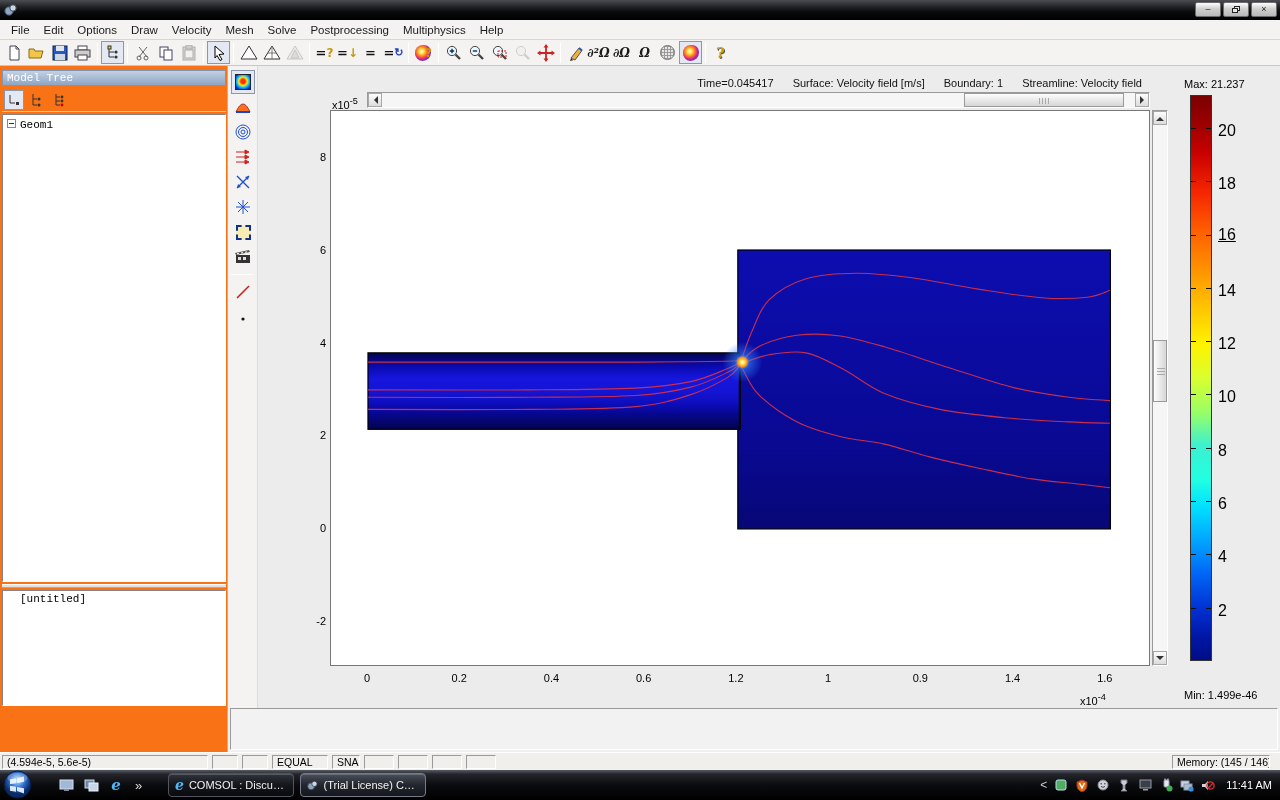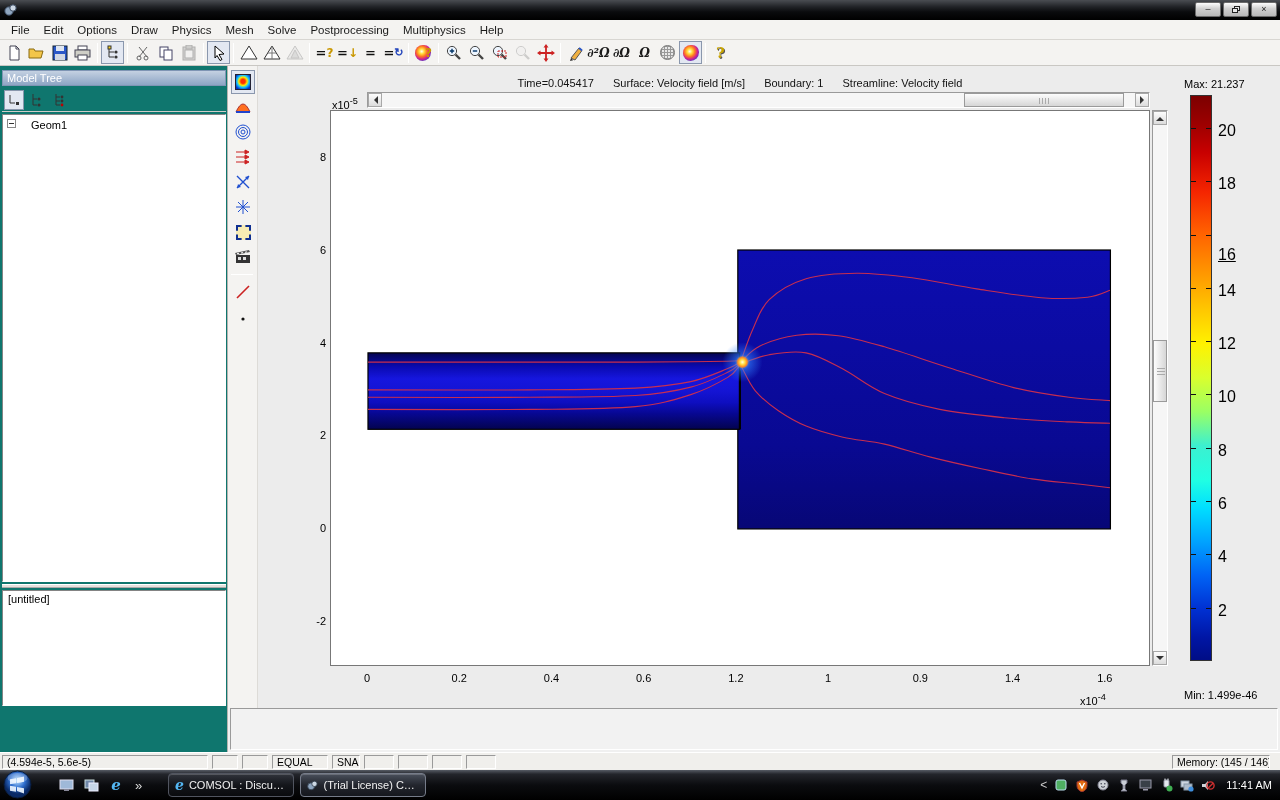--- a/index.html
+++ b/index.html
@@ -39,53 +39,53 @@
   .tgold{color:#c99700;font-weight:bold;font-size:12px;font-family:"DejaVu Sans",sans-serif;}
   .tblue{color:#2244bb;font-weight:bold;font-size:11px;}
   .rainbow{width:16px;height:16px;border-radius:50% 45% 55% 50%;
     background:radial-gradient(circle at 42% 40%,#ffffff 0%,#ffe040 18%,#ff7a20 38%,#d02090 58%,#4040d0 78%,#00a0e0 100%);}
   .meshcircle{width:15px;height:15px;border-radius:50%;border:1px solid #777;background:
     repeating-linear-gradient(0deg,#999 0 1px,transparent 1px 3px),
     repeating-linear-gradient(90deg,#999 0 1px,#e8e8e8 1px 3px);}
   .helpq{font-size:15px;font-weight:bold;color:#c9a400;text-shadow:1px 1px 0 #555;font-family:"DejaVu Serif",serif;}
 
   
-  .leftpanel{position:absolute;left:0;top:66px;width:228px;height:686px;background:#0f766e;border-right:1px solid #b5b3af;}
+  .leftpanel{position:absolute;left:0;top:66px;width:228px;height:686px;background:#f97316;border-right:1px solid #b5b3af;font-family:Liberation Mono, monospace;}
   .mt-header{position:absolute;left:2px;top:4px;width:224px;height:16px;
     background:linear-gradient(180deg,#c4d1e2,#8da5c4);color:#fff;font-size:11px;
     padding:1px 4px;border:1px solid #7f95b4;}
   .mt-tools{position:absolute;left:2px;top:22px;width:224px;height:24px;display:flex;align-items:center;gap:3px;padding-left:2px;
     border-bottom:1px solid #cfcdc9;}
   .mtbtn{width:20px;height:20px;display:flex;align-items:center;justify-content:center;border:1px solid transparent;}
   .mtbtn.pressed{border:1px solid #8a97ad;background:#e3e8f2;}
   .treebox{position:absolute;left:2px;top:48px;width:224px;height:468px;background:#fff;
     border:1px solid;border-color:#848484 #fff #fff #848484;padding:4px 2px;}
-  .tree-root{display:flex;align-items:flex-start;gap:15px;font-size:11px;}
+  .tree-root{display:flex;align-items:flex-start;gap:4px;font-size:11px;}
   .expander{width:9px;height:9px;border:1px solid #888;background:#fff;position:relative;flex:0 0 auto;margin-left:2px;}
   .expander::after{content:"";position:absolute;left:1px;top:3px;width:5px;height:1px;background:#333;}
   .tree-children{margin-left:14px;border-left:1px dotted #aaa;}
   .tree-child{font-size:11px;padding:2px 0 1px 10px;position:relative;white-space:nowrap;}
   .tree-child::before{content:"";position:absolute;left:0;top:8px;width:8px;border-top:1px dotted #aaa;}
   .splitbar{position:absolute;left:2px;top:518px;width:224px;height:4px;background:#e4e2de;border-top:1px solid #fff;border-bottom:1px solid #aaa;}
   .untitledbox{position:absolute;left:2px;top:524px;width:224px;height:116px;background:#fff;
-    border:1px solid;border-color:#848484 #fff #fff #848484;padding:2px 5px;font-size:11px;}
+    border:1px solid;border-color:#848484 #fff #fff #848484;padding:2px 17px;font-size:11px;}
 
   
   .vtoolbar{position:absolute;left:228px;top:66px;width:30px;height:642px;background:#f4f3f1;
     border-right:1px solid #dddbd7;}
   .vbtn{position:absolute;left:3px;width:24px;height:24px;display:flex;align-items:center;justify-content:center;border:1px solid transparent;}
   .vbtn.pressed{border:1px solid #8a97ad;background:#e3e8f2;}
   .vsep{position:absolute;left:3px;width:22px;height:1px;background:#bdbbb7;border-bottom:1px solid #fff;}
   .surfswatch{width:16px;height:16px;border:1px solid #223;
     background:radial-gradient(circle at 50% 45%,#ff2e00 0 20%,#ff9e00 32%,#ffe800 40%,#15c8ff 58%,#0030c8 85%);}
   .dashedrect{width:15px;height:15px;border:2px dashed #103090;background:rgba(255,214,0,.25);}
 
   
   .client{position:absolute;left:258px;top:66px;width:922px;height:642px;background:#ececec;}
-  .plot-header{position:absolute;left:72px;top:11px;width:820px;text-align:center;font-size:11px;color:#111;white-space:nowrap;}
+  .plot-header{position:absolute;left:72px;top:11px;width:820px;text-align:right;font-size:11px;color:#111;white-space:nowrap;}
   .plot-header span{margin:0 8px;}
   .yexp{position:absolute;left:74px;top:30px;font-size:11px;}
   .xexp{position:absolute;left:822px;top:626px;font-size:11px;}
   .plotframe{position:absolute;left:72px;top:44px;width:820px;height:556px;background:#fff;border:1px solid #777;}
   .plotframe svg{position:absolute;left:0;top:0;}
 
   
   .hscroll{position:absolute;left:109px;top:26px;width:783px;height:16px;background:#f6f6f6;
     border:1px solid;border-color:#9a9a9a #fff #fff #9a9a9a;}
   .vscroll{position:absolute;left:894px;top:44px;width:16px;height:556px;background:#f6f6f6;
@@ -169,21 +169,21 @@
           <span>×</span>
         </div>
     </div>
   </div>
 
   <div class="menubar">
       <div class="menu-item">File</div>
       <div class="menu-item">Edit</div>
       <div class="menu-item">Options</div>
       <div class="menu-item">Draw</div>
-      <div class="menu-item">Physics</div>
+      <div class="menu-item">Velocity</div>
       <div class="menu-item">Mesh</div>
       <div class="menu-item">Solve</div>
       <div class="menu-item">Postprocessing</div>
       <div class="menu-item">Multiphysics</div>
       <div class="menu-item">Help</div>
     </div>
 
   <div class="toolbar">
     <div class="tbtn">
         <svg width="16" height="16">
@@ -547,21 +547,21 @@
     <div class="cbar" id="cbar" style="background: linear-gradient(rgb(124, 0, 0) 0%, rgb(157, 0, 0) 5%, rgb(200, 0, 0) 10%, rgb(245, 37, 0) 17%, rgb(255, 95, 0) 24%, rgb(255, 148, 0) 31%, rgb(255, 200, 0) 38%, rgb(255, 242, 0) 44%, rgb(217, 255, 46) 50%, rgb(154, 255, 100) 56%, rgb(60, 240, 208) 62%, rgb(33, 255, 226) 68%, rgb(0, 223, 255) 73%, rgb(0, 163, 255) 79%, rgb(0, 99, 245) 85%, rgb(0, 48, 210) 91%, rgb(0, 22, 165) 96%, rgb(0, 13, 134) 100%);"></div>
     <div id="cbar-ticks">
         <div class="cbtick" style="left: 11px; width: 5px; top: 62px;"></div>
         <div class="cbtick" style="left: 26px; width: 5px; top: 62px;"></div>
         <div class="cblabel" style="top: 56px;">20</div>
         <div class="cbtick" style="left: 11px; width: 5px; top: 115px;"></div>
         <div class="cbtick" style="left: 26px; width: 5px; top: 115px;"></div>
         <div class="cblabel" style="top: 109px;">18</div>
         <div class="cbtick" style="left: 11px; width: 5px; top: 169px;"></div>
         <div class="cbtick" style="left: 26px; width: 5px; top: 169px;"></div>
-        <div class="cblabel" style="top: 180px; text-decoration: underline;">16</div>
+        <div class="cblabel" style="top: 160px; text-decoration: underline;">16</div>
         <div class="cbtick" style="left: 11px; width: 5px; top: 222px;"></div>
         <div class="cbtick" style="left: 26px; width: 5px; top: 222px;"></div>
         <div class="cblabel" style="top: 216px;">14</div>
         <div class="cbtick" style="left: 11px; width: 5px; top: 275px;"></div>
         <div class="cbtick" style="left: 26px; width: 5px; top: 275px;"></div>
         <div class="cblabel" style="top: 269px;">12</div>
         <div class="cbtick" style="left: 11px; width: 5px; top: 328px;"></div>
         <div class="cbtick" style="left: 26px; width: 5px; top: 328px;"></div>
         <div class="cblabel" style="top: 322px;">10</div>
         <div class="cbtick" style="left: 11px; width: 5px; top: 382px;"></div>

